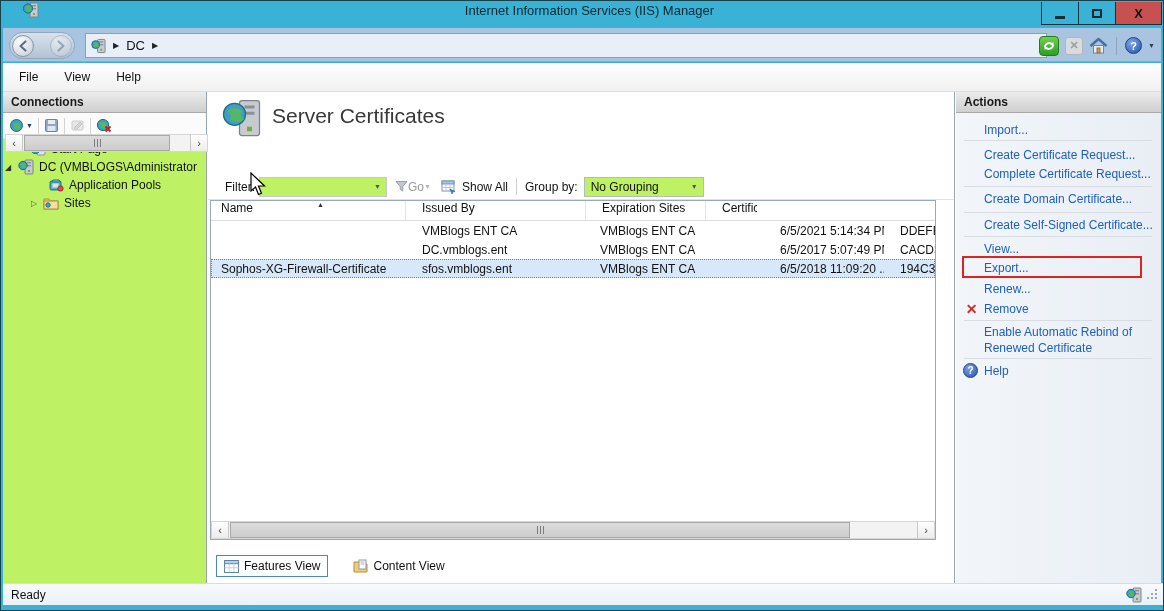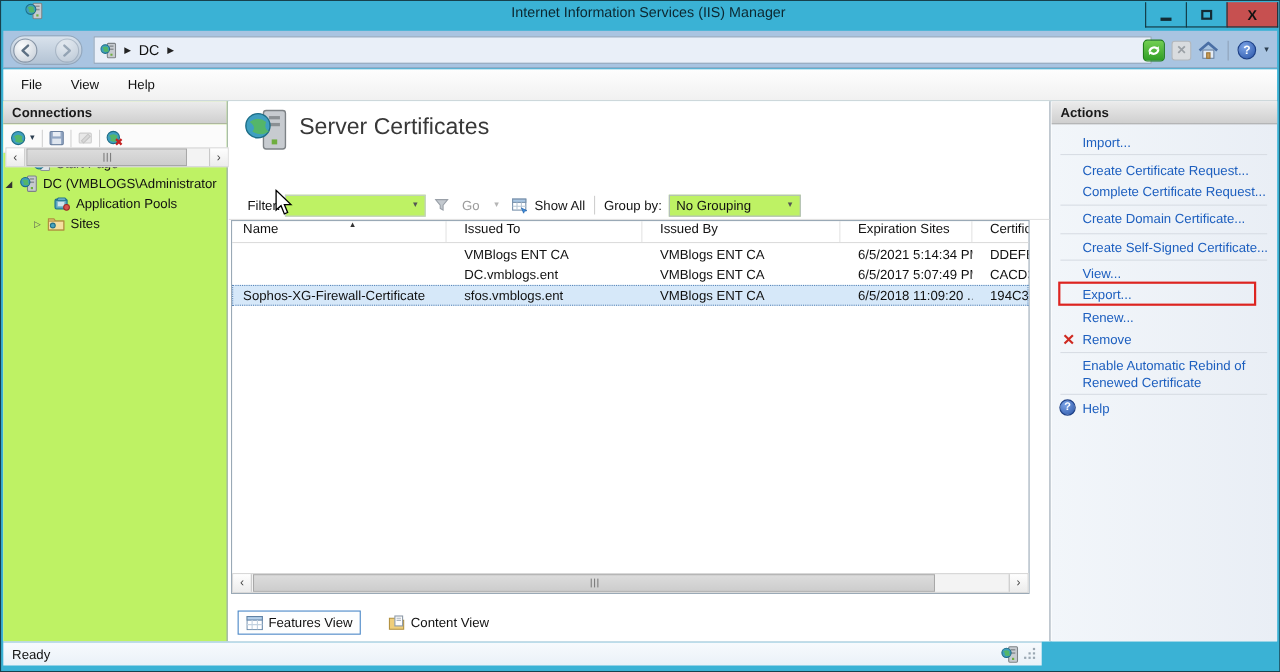--- a/index.html
+++ b/index.html
@@ -62,21 +62,21 @@
   
   .center-panel{ position:absolute; left:205px; top:0; width:747px; height:100%; background:#fff; border-right:1px solid #97a5b2;}
   .feature-title{ position:absolute; left:64px; top:12px; font-size:21px; color:#383838; }
   .feature-ico{ position:absolute; left:14px; top:6px; }
   .feature-desc{ position:absolute; left:18px; top:61px; font-size:12px; color:#111; }
   .filterbar{ position:absolute; left:0; top:82px; width:100%; height:26px; border-bottom:1px solid #e2e2e2; display:flex; align-items:center; font-size:12px; color:#111;}
   .filter-label{ margin-left:17px; }
   .combo{ position:relative; height:20px; background:#bef264; border:1px solid #b2bac2; display:flex; align-items:center; font-size:12px; color:#111; padding-left:6px;}
   .combo .dd-arrow{ position:absolute; right:5px; color:#555;}
   .filter-combo{ width:128px; margin-left:4px; border-color:#c4cad0;}
-  .go-group{ display:flex; align-items:center; gap:12px; margin-left:8px; color:#9b9b9b;}
+  .go-group{ display:flex; align-items:center; gap:0; margin-left:8px; color:#9b9b9b;}
   .showall{ display:flex; align-items:center; gap:5px; margin-left:10px; color:#141414;}
   .fsep{ width:1px; height:17px; background:#cfcfcf; margin:0 8px;}
   .group-combo{ width:120px; margin-left:6px;}
   
   .listview{ position:absolute; left:2px; top:108px; width:726px; height:340px; border:1px solid #9aa9b6; background:#fff;}
   .lv-header{ display:flex; height:20px; border-bottom:1px solid #dcdcdc; font-size:12px; color:#111;}
   .lv-hcell{ display:flex; padding-left:16px; border-right:1px solid #e4e4e4; height:100%; white-space:nowrap; overflow:hidden;}
   .lv-hcell.first{ padding-left:10px; }
   .sort-arrow{ font-size:7px; color:#333; margin-left:64px; }
   .lv-row{ display:flex; height:19px; font-size:12px; color:#111; align-items:center;}
@@ -91,21 +91,21 @@
   .vtab.active{ border:1px solid #4a87c7; background:#fdfefe;}
   
   .actions-panel{ position:absolute; left:953px; top:0; width:205px; height:100%; background:linear-gradient(90deg,#f2f6fa,#e9eef5);}
   .action-link{ position:absolute; left:28px; font-size:12px; color:#1d5fbf; white-space:nowrap; height:18px; line-height:18px;}
   .action-link.wrap{ white-space:normal; width:172px; line-height:16px; height:auto;}
   .asep{ position:absolute; left:8px; width:188px; height:1px; background:#d8dde4; }
   .aicon{ position:absolute; left:7px; width:17px; text-align:center;}
   .remove-x{ color:#cf2a21; font-size:14px; font-weight:bold; line-height:18px;}
   .red-annotation{ position:absolute; left:6px; top:164px; width:180px; height:22px; border:2px solid #dd2420; }
   
-  .statusbar{ position:absolute; left:3px; top:583px; width:944px; height:22px; background:linear-gradient(#f7fafd,#eaf1f8); border-top:1px solid #d4dde6; display:flex; align-items:center; font-size:12px; color:#111;}
+  .statusbar{ position:absolute; left:3px; top:583px; width:1160px; height:22px; background:linear-gradient(#f7fafd,#eaf1f8); border-top:1px solid #d4dde6; display:flex; align-items:center; font-size:12px; color:#111;}
   .statusbar .status-text{ margin-left:8px; }
   .status-right{ position:absolute; right:4px; display:flex; align-items:center; gap:4px;}
   
   .mouse-cursor{ position:absolute; left:249px; top:172px; z-index:99; }
   svg{ display:block; }
 </style>
 </head>
 <body>
 
 <div class="window">
@@ -338,23 +338,20 @@
           <span class="dd-arrow">▼</span>
         </span>
       </div>
 
       <div class="listview">
         <div class="lv-header">
           <div class="lv-hcell first c0">
             <span>Name</span>
             <span class="sort-arrow">▲</span>
           </div>
-          <div class="lv-hcell c1">
-              <span>Issued To</span>
-            </div>
           <div class="lv-hcell c2">
               <span>Issued By</span>
             </div>
           <div class="lv-hcell c3">
               <span>Expiration Sites</span>
             </div>
           <div class="lv-hcell c4" style="border-right:none">
               <span>Certificat</span>
             </div>
         </div>

